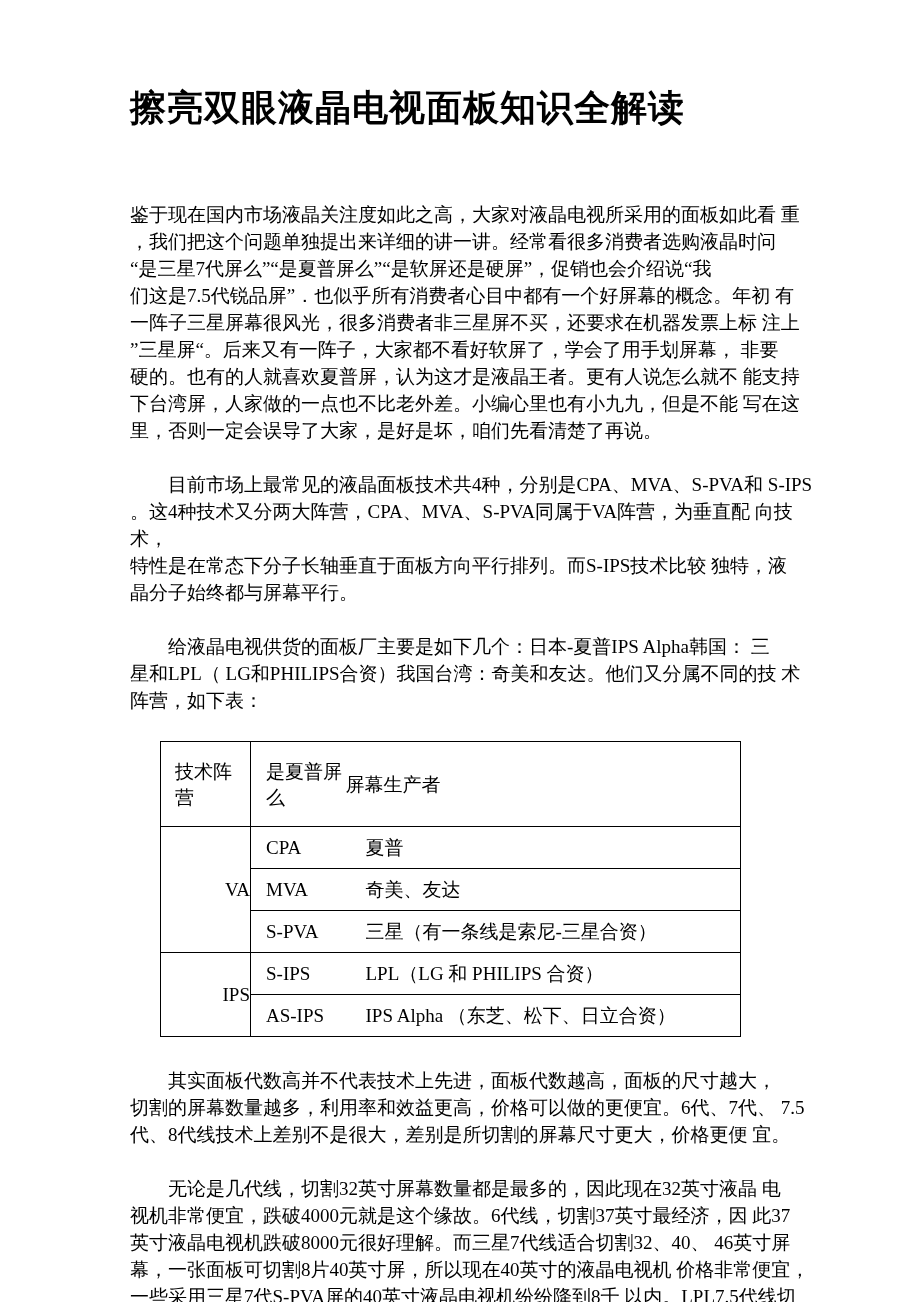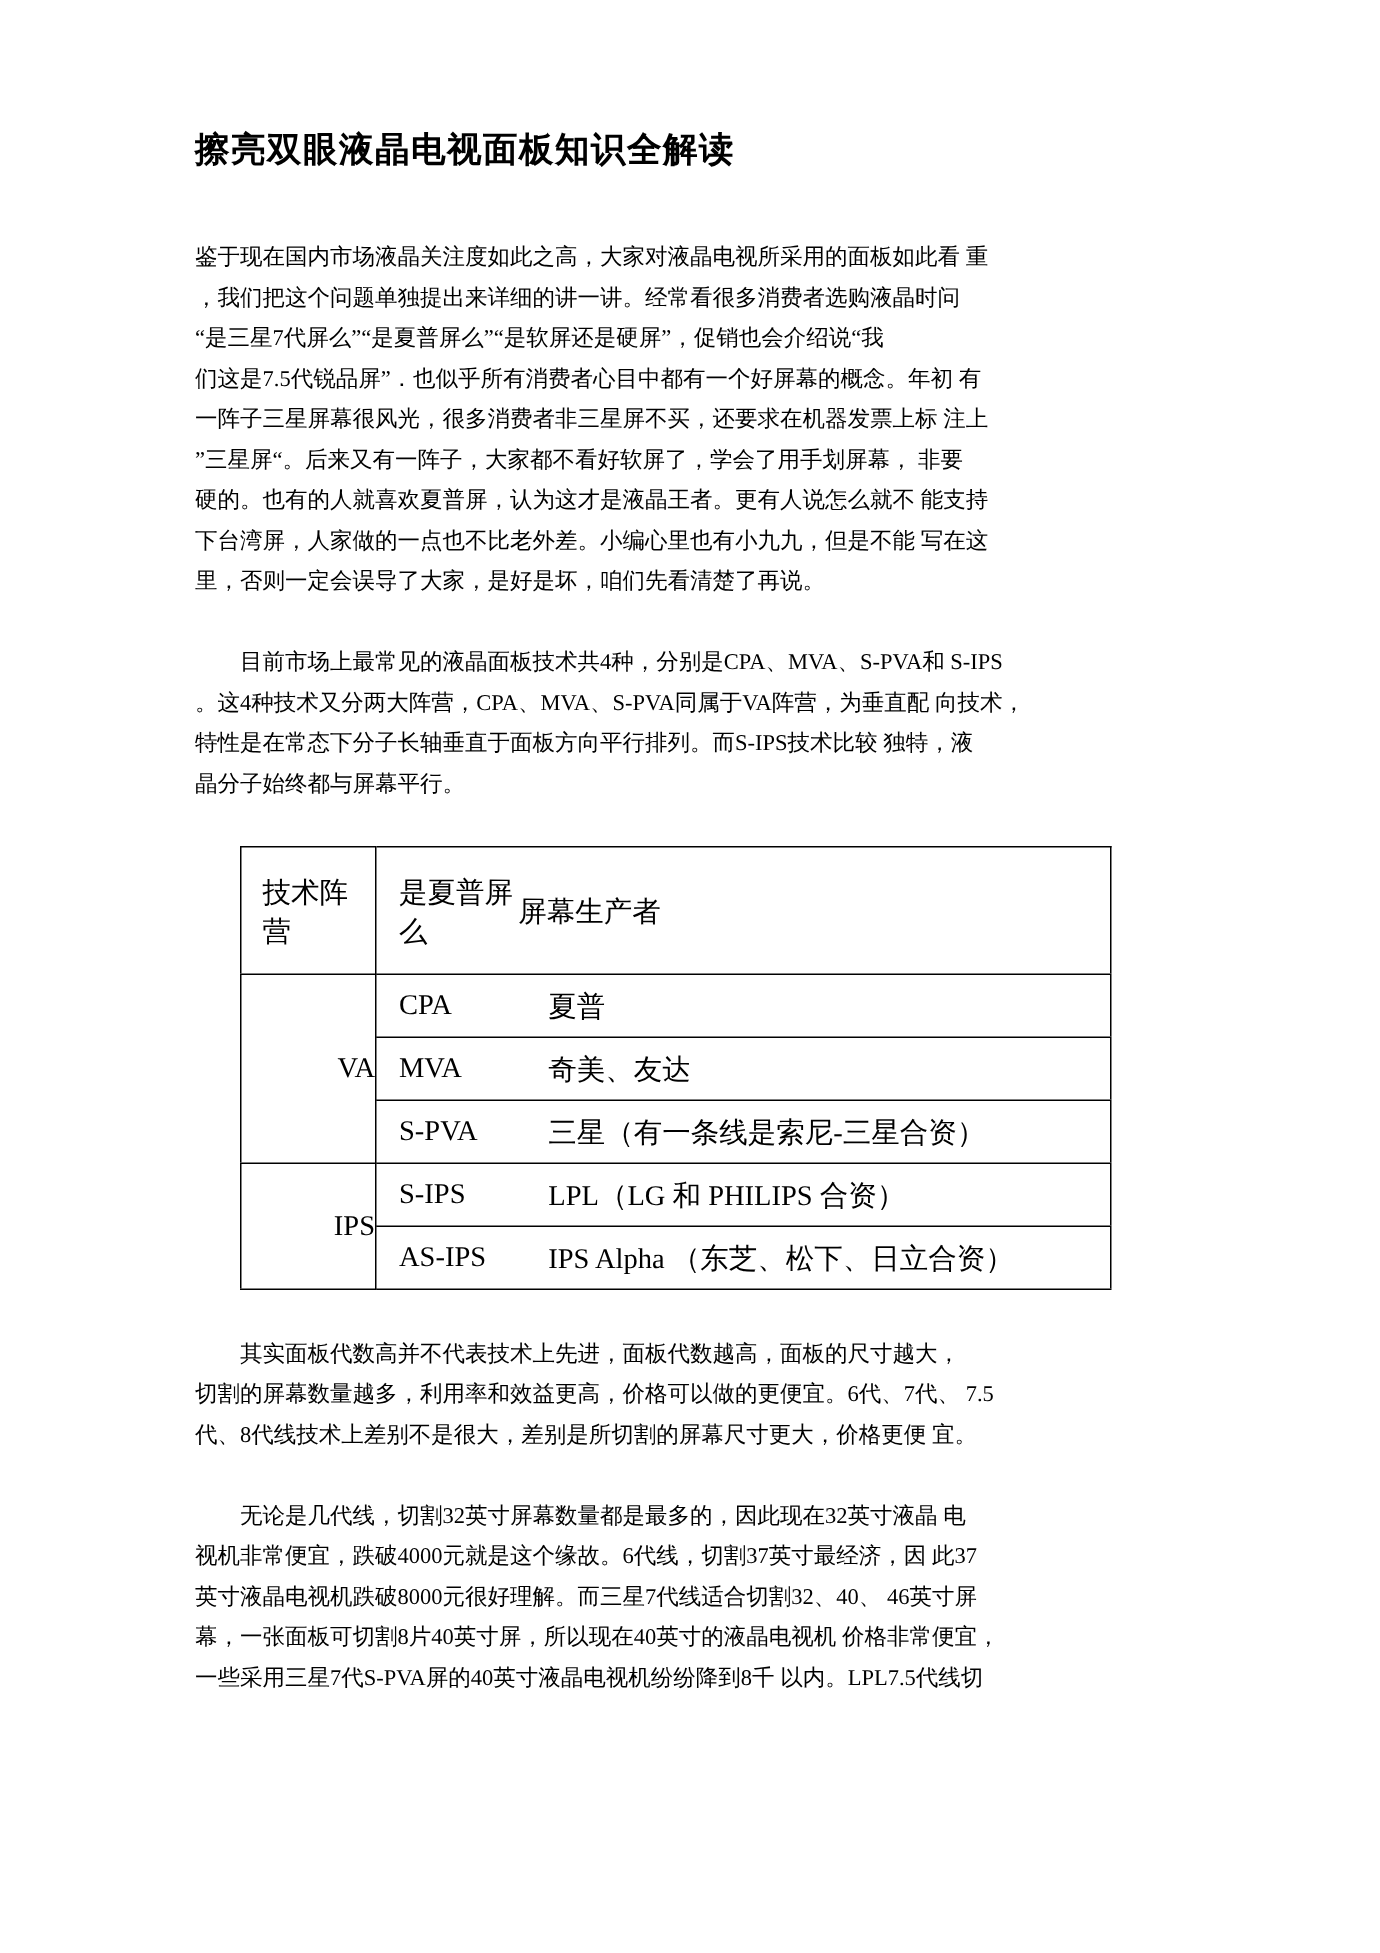--- a/index.html
+++ b/index.html
@@ -14,29 +14,29 @@
     font-family: "Liberation Serif", "DejaVu Serif", serif;
   }
   .page {
     box-sizing: border-box;
     width: 920px;
     min-height: 1302px;
     padding: 60px 125px 40px 130px;
   }
   .article-title {
     font-family: "DejaVu Sans", "Liberation Sans", sans-serif;
-    font-size: 23px;
+    font-size: 36px;
     font-weight: bold;
     letter-spacing: 1px;
-    margin: 24px 0 44px 0;
+    margin: 24px 0 68px 0;
     color: #000000;
   }
   p.para {
     width: 695px;
-    font-size: 15px;
+    font-size: 19px;
     line-height: 27px;
     margin: 0 0 27px 0;
     white-space: pre-line;
     color: #000000;
   }
   p.para.indent {
     text-indent: 2em;
   }
   table.panel-table {
     border-collapse: collapse;
@@ -93,20 +93,23 @@
 ”三星屏“。后来又有一阵子，大家都不看好软屏了，学会了用手划屏幕， 非要
 硬的。也有的人就喜欢夏普屏，认为这才是液晶王者。更有人说怎么就不 能支持
 下台湾屏，人家做的一点也不比老外差。小编心里也有小九九，但是不能 写在这
 里，否则一定会误导了大家，是好是坏，咱们先看清楚了再说。</p>
 
   <p class="para indent">目前市场上最常见的液晶面板技术共4种，分别是CPA、MVA、S-PVA和 S-IPS
 。这4种技术又分两大阵营，CPA、MVA、S-PVA同属于VA阵营，为垂直配 向技术，
 特性是在常态下分子长轴垂直于面板方向平行排列。而S-IPS技术比较 独特，液
 晶分子始终都与屏幕平行。</p>
 
+  <p class="para indent">给液晶电视供货的面板厂主要是如下几个：日本-夏普IPS Alpha韩国： 三
+星和LPL（ LG和PHILIPS合资）我国台湾：奇美和友达。他们又分属不同的技 术
+阵营，如下表：</p>
 
   <table class="panel-table">
     <colgroup>
       <col class="c1">
         <col class="c2">
         <col class="c3">
     </colgroup>
     <thead>
       <tr>
         <th class="h1">技术阵营</th>

